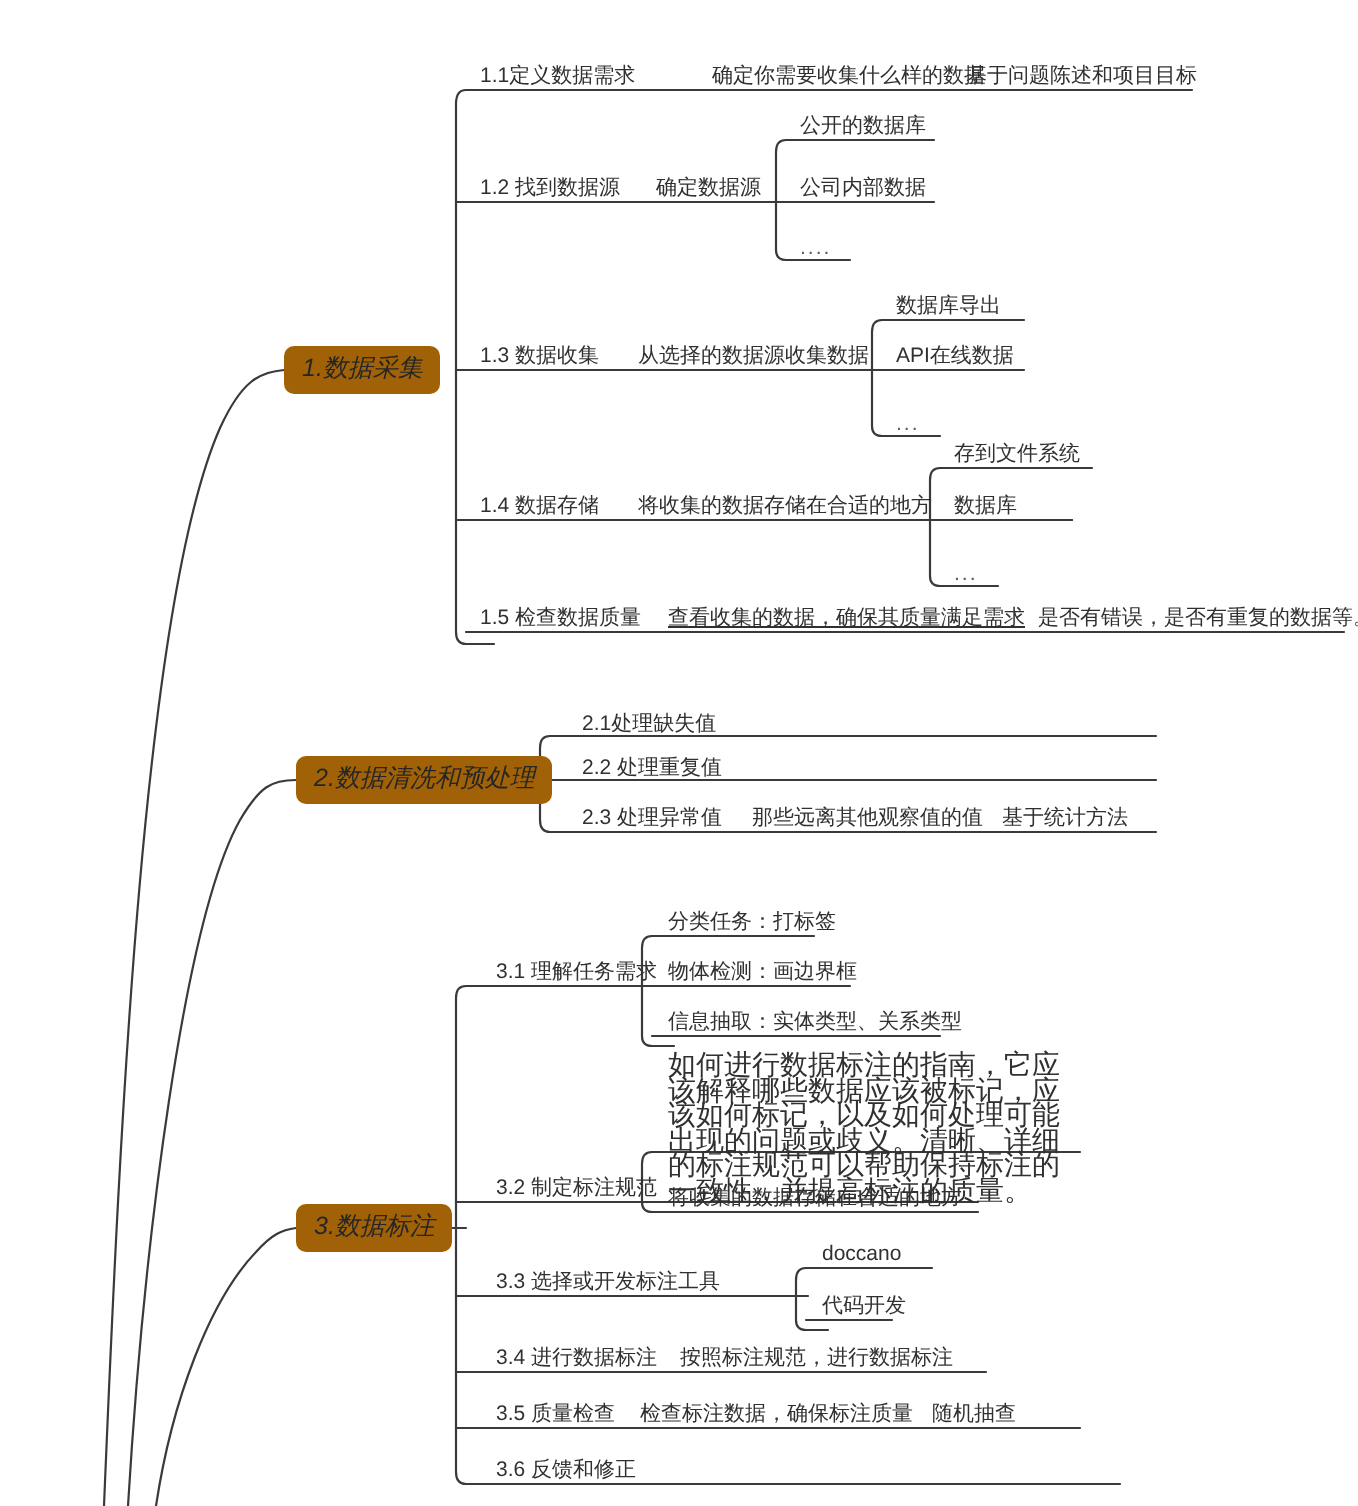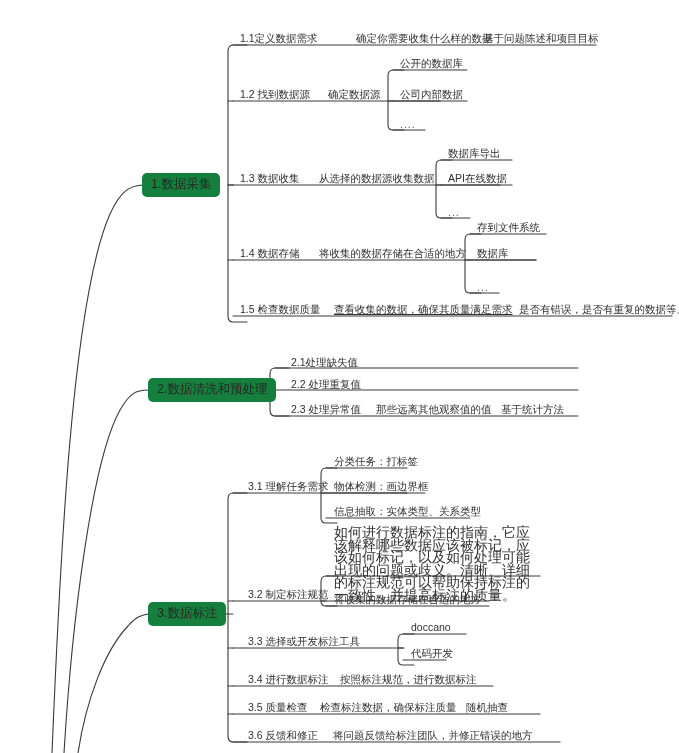--- a/index.html
+++ b/index.html
@@ -12,27 +12,28 @@
     position:relative;
   }
   #stage{position:absolute;left:0;top:0;width:679px;height:753px;}
   svg.links{position:absolute;left:0;top:0;width:679px;height:753px;pointer-events:none;}
 
   .node{position:absolute;white-space:nowrap;font-size:11px;line-height:13px;color:#2f2f2f;}
 
   
   .chip{
     position:absolute;
-    background:#15803d;
+    background:#a16207;
     border-radius:5px;
     padding:4px 9px 5px 9px;
     font-size:12.5px;
     line-height:15px;
     color:#262626;
     white-space:nowrap;
+    font-style:italic;
   }
 
   
   .l2{font-size:10.5px;line-height:13px;color:#303030;}
   
   .l3{font-size:10.5px;line-height:13px;color:#303030;}
   
   .l4{font-size:10.5px;line-height:13px;color:#303030;}
   .para{font-size:14px;line-height:12.6px;color:#303030;width:200px;white-space:normal;}
   .para2{font-size:10px;line-height:12.6px;color:#303030;width:196px;white-space:normal;}
@@ -173,15 +174,14 @@
   <div class="node l3" style="left:411px;top:647px;">代码开发</div>
 
   <div class="node l2" style="left:248px;top:673px;">3.4 进行数据标注</div>
   <div class="node l3" style="left:340px;top:673px;">按照标注规范，进行数据标注</div>
 
   <div class="node l2" style="left:248px;top:701px;">3.5 质量检查</div>
   <div class="node l3" style="left:320px;top:701px;">检查标注数据，确保标注质量</div>
   <div class="node l4" style="left:466px;top:701px;">随机抽查</div>
 
   <div class="node l2" style="left:248px;top:729px;">3.6 反馈和修正</div>
-  <div class="node l3" style="left:333px;top:729px;">将问题反馈给标注团队，并修正错误的地方</div>
 
 </div>
 
 </body></html>

